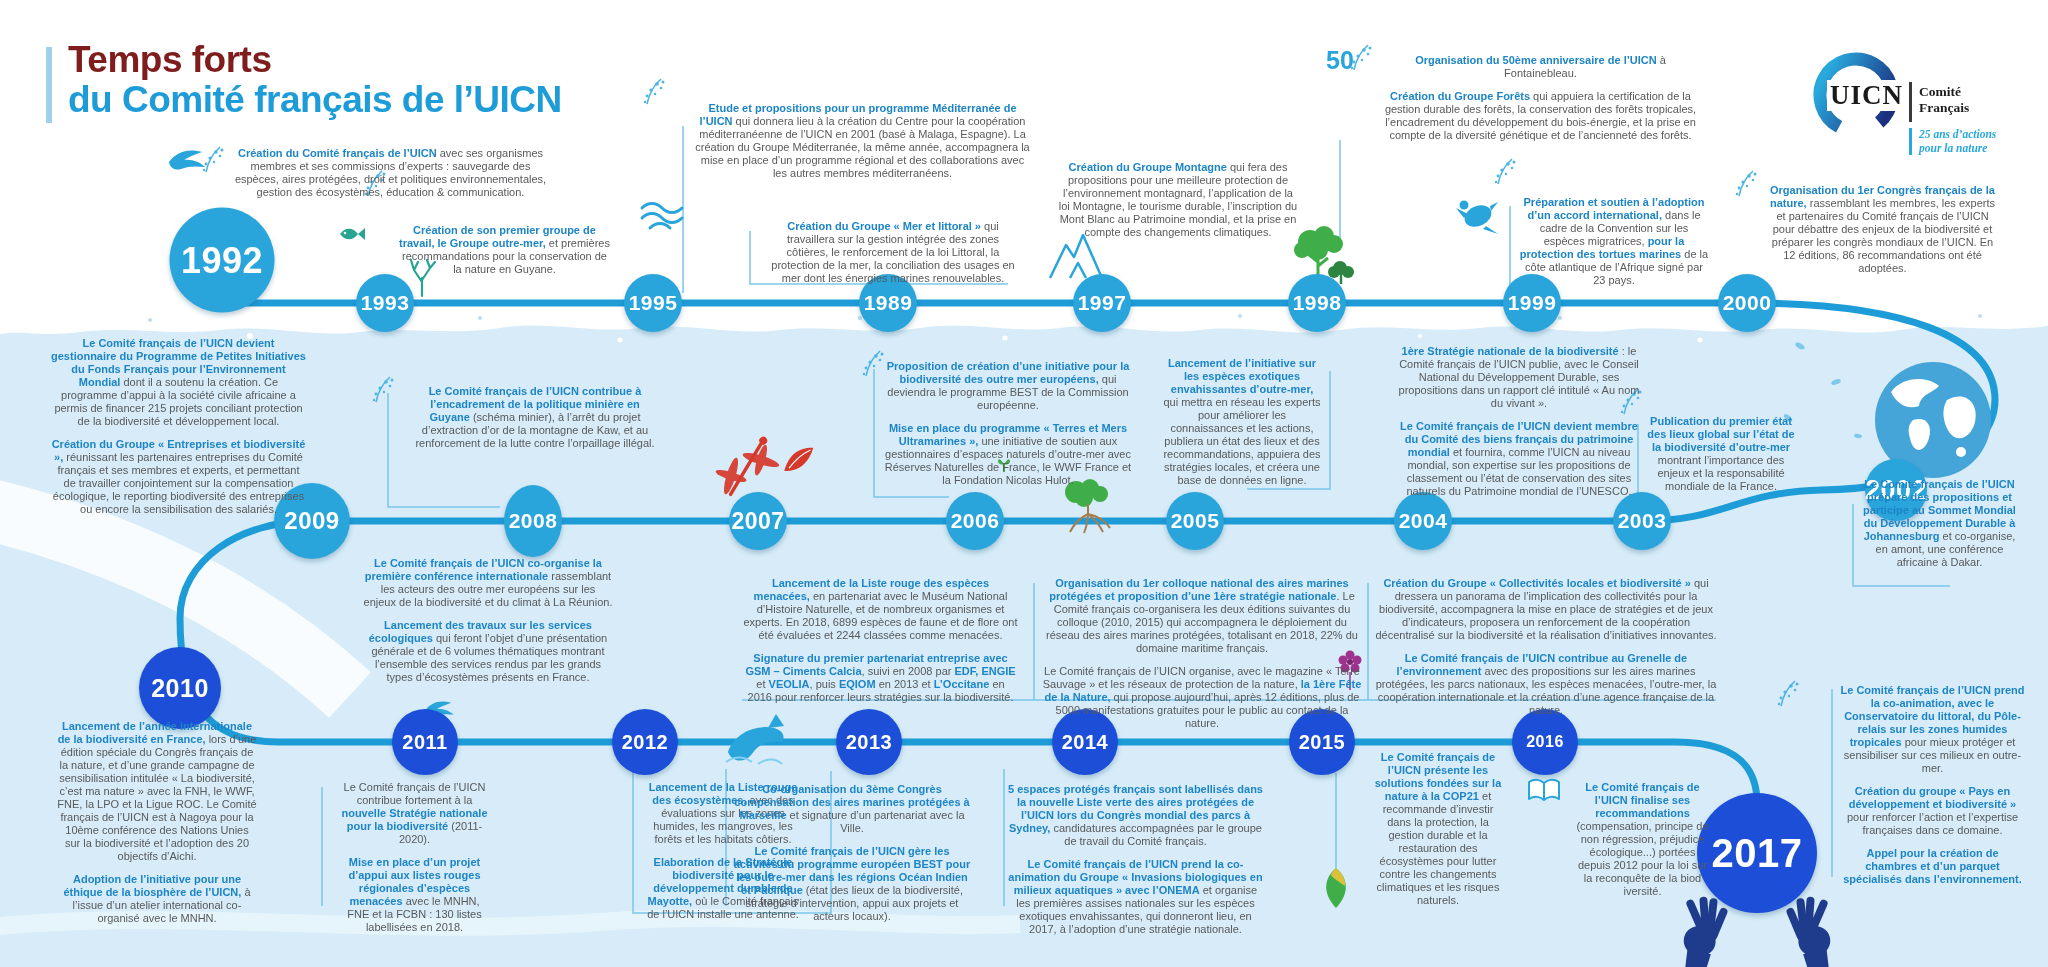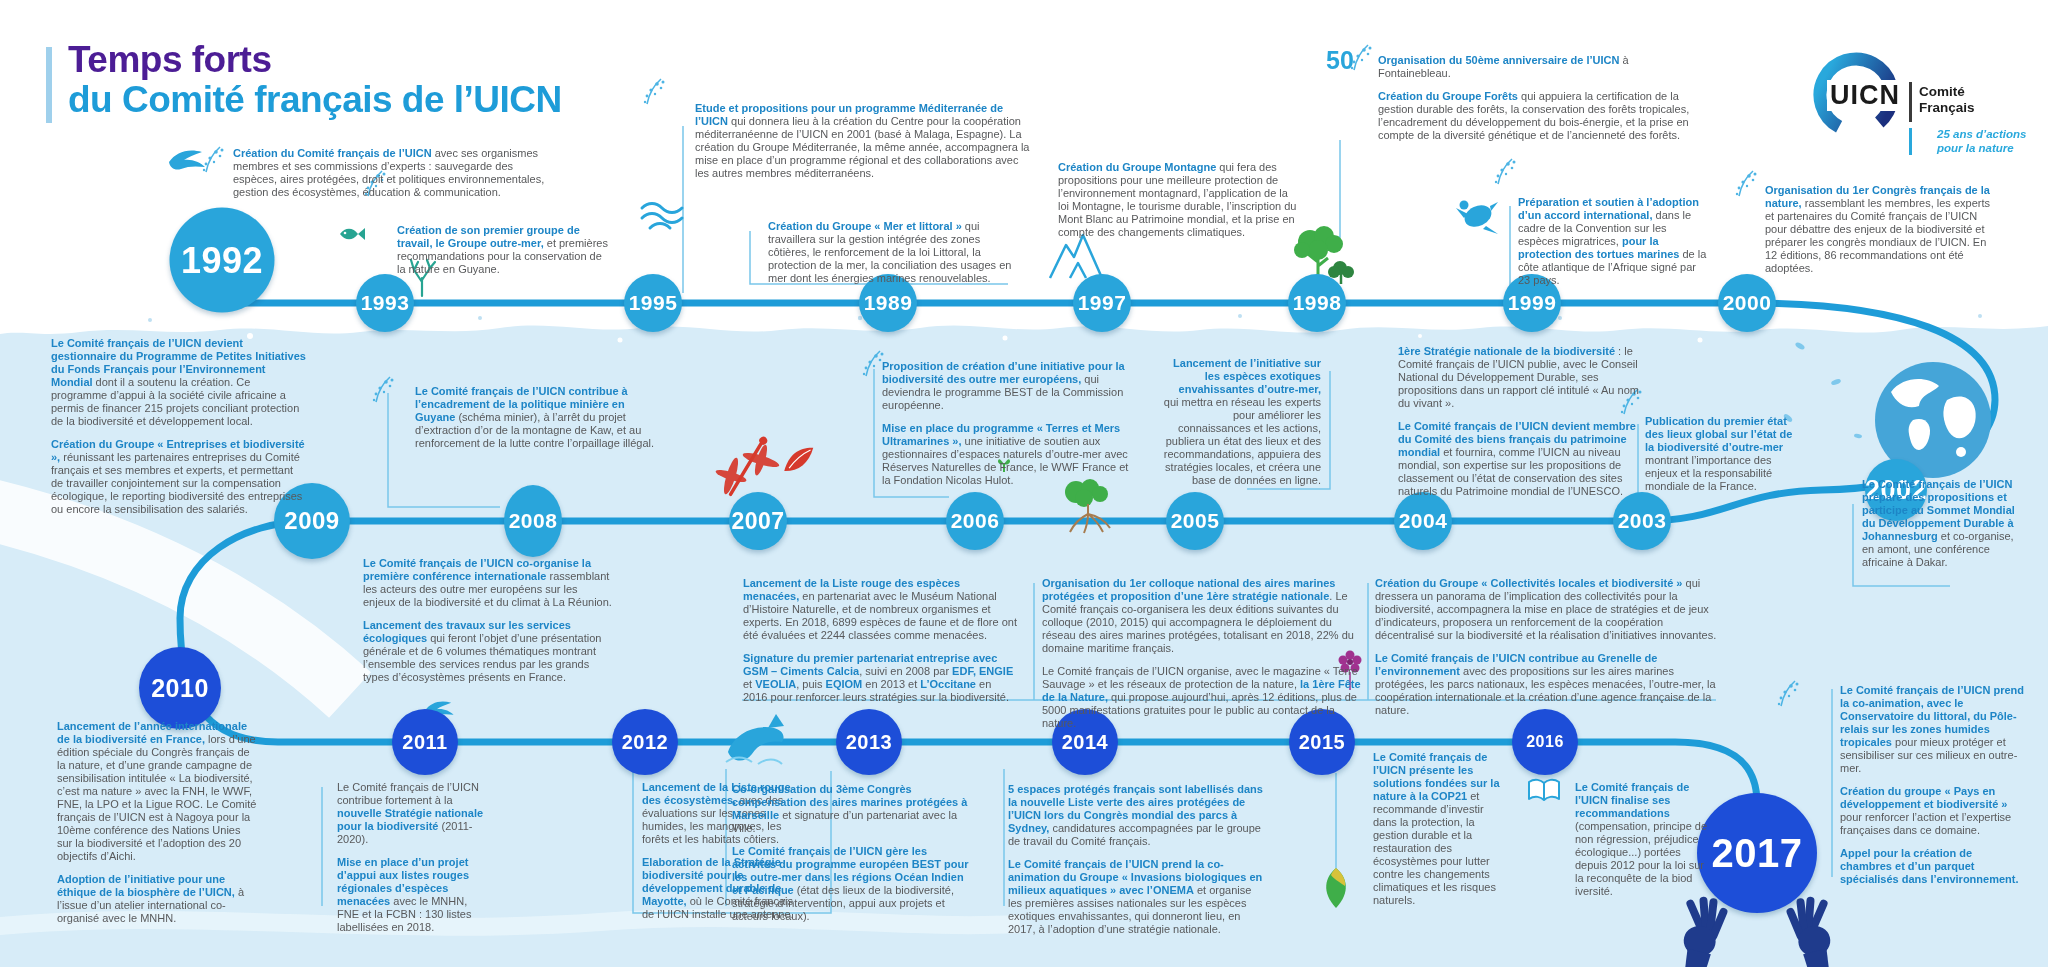--- a/index.html
+++ b/index.html
@@ -2,39 +2,39 @@
 <html><head>
 <meta charset="utf-8">
 <style>
   html,body{margin:0;padding:0;}
   body{width:2048px;height:967px;position:relative;overflow:hidden;background:#fff;
        font-family:"Liberation Sans","DejaVu Sans",sans-serif;}
   svg.layer{position:absolute;left:0;top:0;pointer-events:none;}
   #bg{z-index:0;} #art{z-index:2;}
   .title{position:absolute;left:46px;top:40px;z-index:6;}
   .title .bar{position:absolute;left:0;top:7px;width:6px;height:76px;background:#9fd0ec;}
-  .title .t1{margin-left:22px;font-size:37px;font-weight:bold;color:#4c1d95;line-height:1.08;letter-spacing:-0.5px;}
+  .title .t1{margin-left:22px;font-size:37px;font-weight:bold;color:#7f1d1d;line-height:1.08;letter-spacing:-0.5px;}
   .title .t2{margin-left:22px;font-size:37px;font-weight:bold;color:#1e9cd8;line-height:1.08;letter-spacing:-0.5px;}
   .circle{position:absolute;transform:translate(-50%,-50%);border-radius:50%;background:#29a5db;
           color:#fff;font-weight:bold;display:flex;align-items:center;justify-content:center;
           z-index:3;box-shadow:0 3px 5px rgba(20,80,120,.28);letter-spacing:0.5px;}
   .circle.navy{background:#1d4ed8;}
   .block{position:absolute;z-index:4;font-size:11px;line-height:1.18;color:#58595b;}
-  .block p{margin:0 0 10px 0;}
+  .block p{margin:0 0 10px 0;text-align:center;}
   .block p:last-child{margin-bottom:0;}
   .block .b{font-weight:bold;color:#1d85c6;}
   .block.right{text-align:right;}
   .badge50{position:absolute;left:1326px;top:46px;z-index:4;font-size:25px;font-weight:bold;color:#29a5db;}
-  .logo{position:absolute;left:1813px;top:42px;width:235px;height:110px;z-index:6;}
+  .logo{position:absolute;left:1813px;top:42px;width:235px;height:110px;z-index:6;font-family:Liberation Serif, serif;}
   .logo .acr{position:absolute;left:14px;top:38px;font-size:27px;font-weight:bold;color:#1a1a1a;
              background:#fff;padding:0 3px;letter-spacing:1px;}
   .logo .div1{position:absolute;left:96px;top:40px;width:3px;height:40px;background:#3a3a3a;}
   .logo .org{position:absolute;left:106px;top:42px;font-size:13.5px;font-weight:bold;color:#1c1c1c;line-height:1.2;}
   .logo .div2{position:absolute;left:96px;top:86px;width:3px;height:27px;background:#29a8dc;}
-  .logo .tag{position:absolute;left:124px;top:86px;font-size:11.5px;font-weight:bold;font-style:italic;
+  .logo .tag{position:absolute;left:106px;top:86px;font-size:11.5px;font-weight:bold;font-style:italic;
              color:#29a8dc;line-height:1.2;}
 </style>
 </head>
 <body>
 
 <svg id="bg" class="layer" width="2048" height="967" viewBox="0 0 2048 967">
   <rect x="0" y="0" width="2048" height="967" fill="#d7ecf8"></rect>
   <path fill="#ffffff" d="M0 0 H2048 V326 C1990 334 1950 322 1900 330 C1850 338 1810 324 1760 330 C1710 336 1670 324 1620 330 C1570 336 1530 322 1480 328 C1430 334 1390 322 1340 330 C1290 338 1250 324 1200 330 C1150 336 1110 322 1060 328 C1010 334 970 320 920 328 C870 336 830 324 780 330 C730 336 690 322 640 328 C590 334 550 320 500 328 C450 336 410 326 360 332 C310 338 270 324 220 330 C170 336 130 326 80 332 C40 337 20 330 0 334 Z"></path>
   <g>
     <circle cx="250" cy="336" r="3" fill="#ffffff"></circle>

